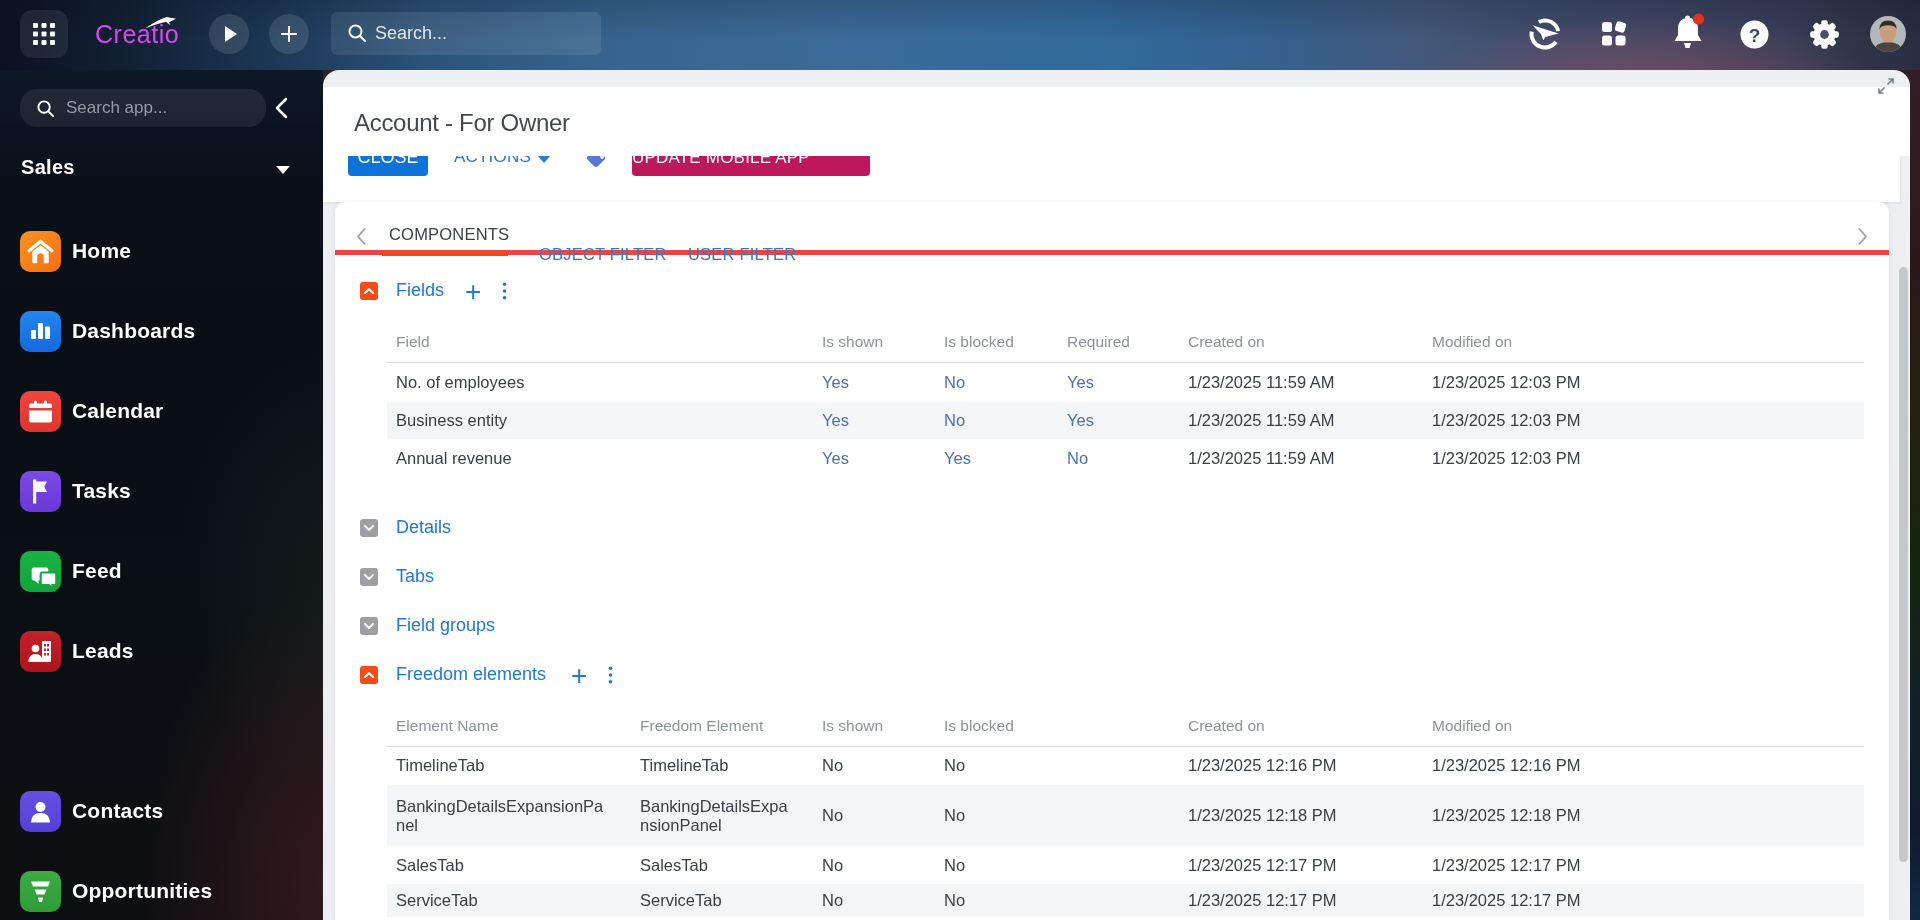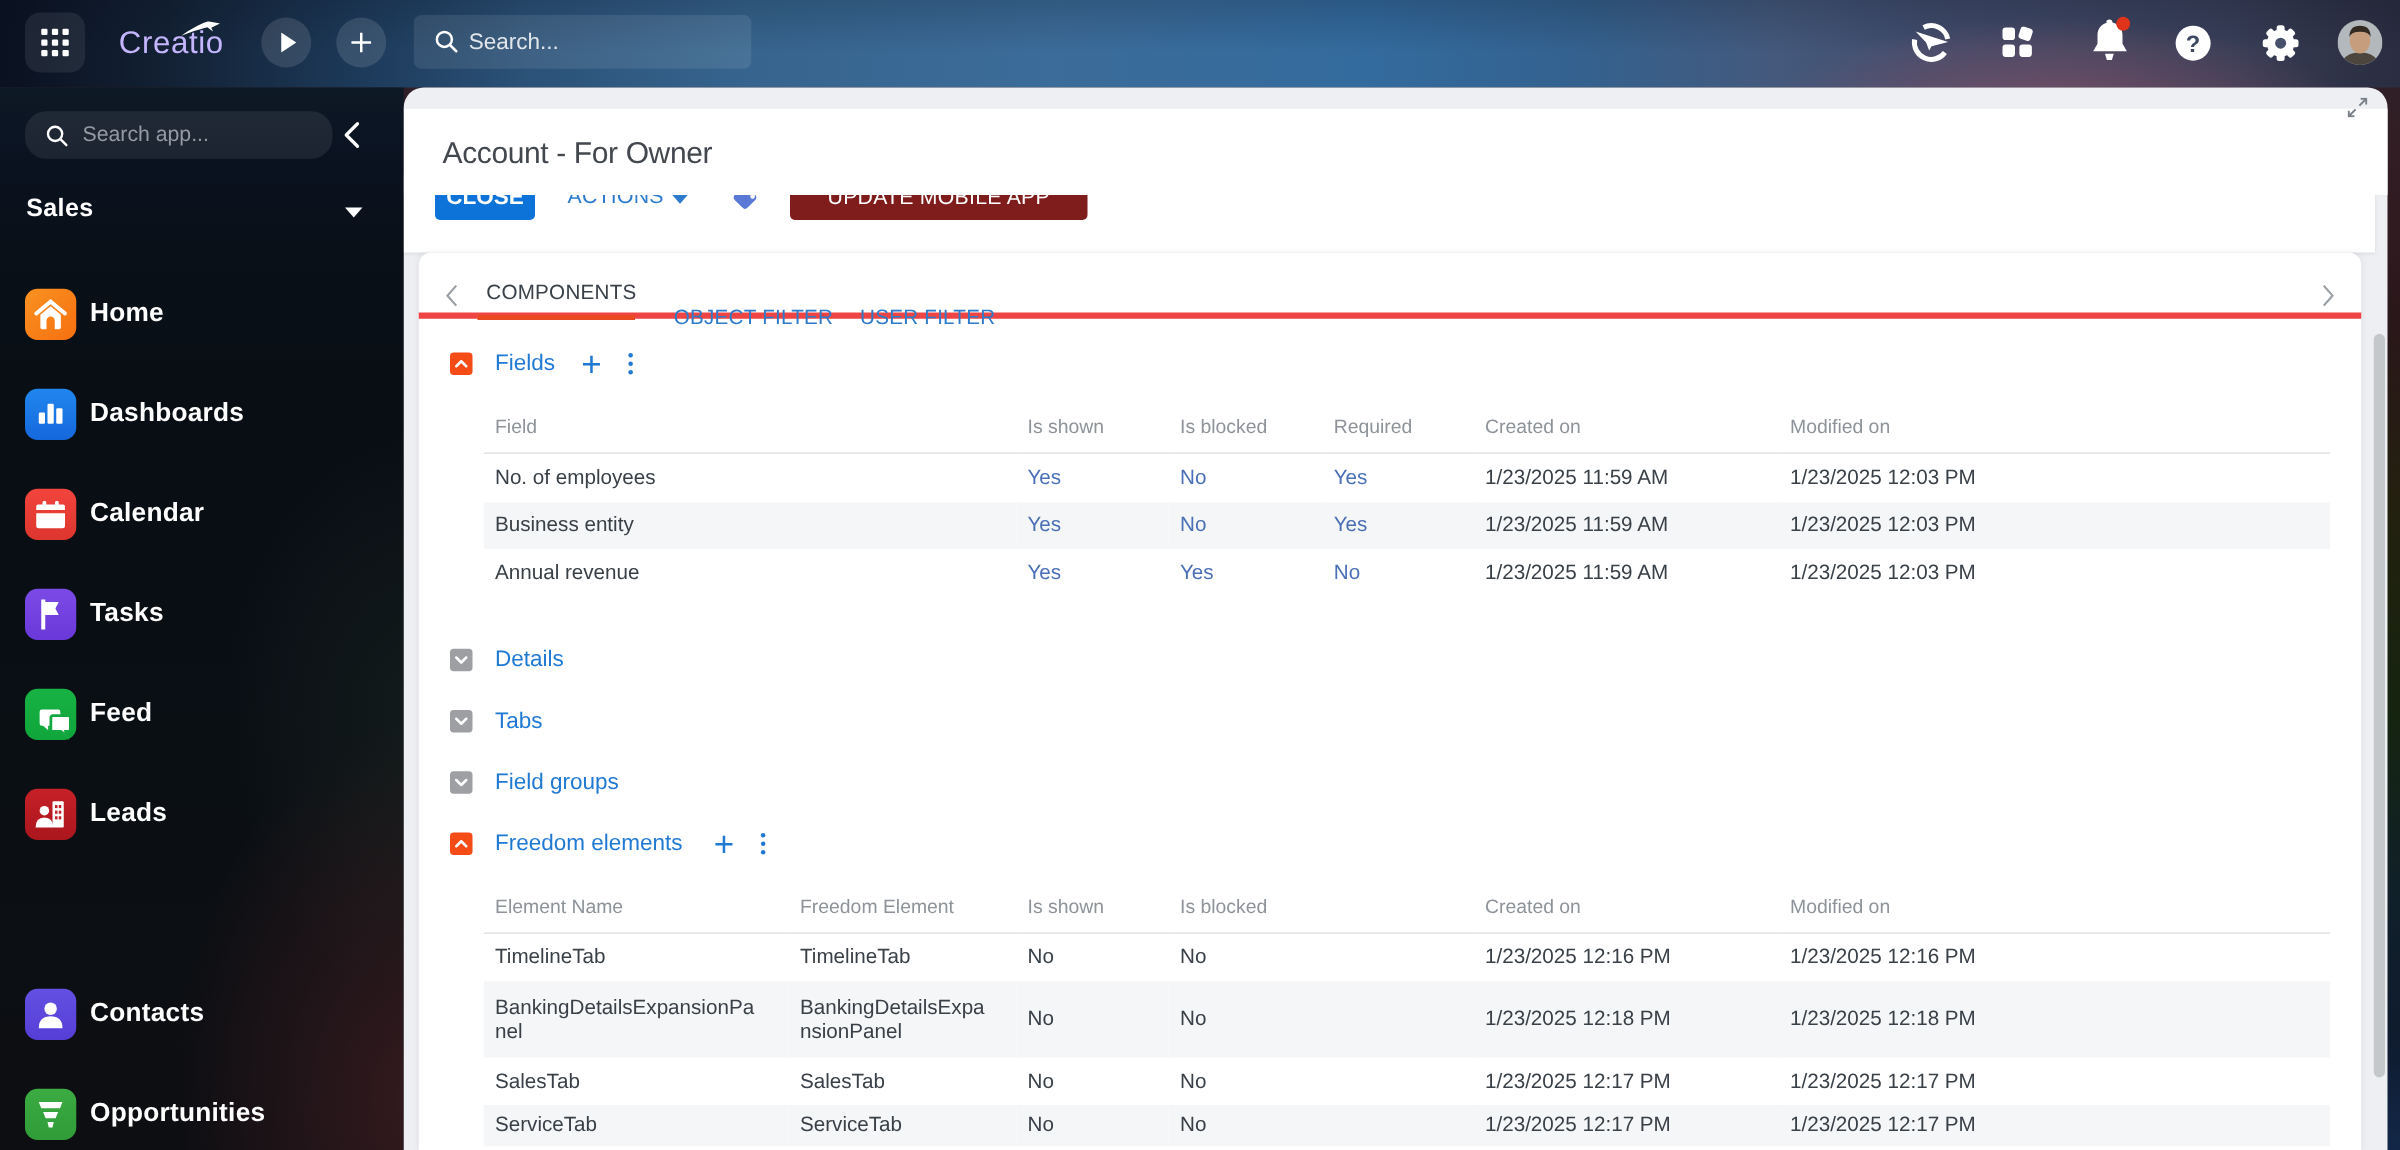--- a/index.html
+++ b/index.html
@@ -20,21 +20,21 @@
   background:
     radial-gradient(280px 430px at 335px 810px, rgba(125,48,52,.35), rgba(125,48,52,0) 70%),
     radial-gradient(220px 330px at 335px 500px, rgba(70,100,70,.14), rgba(0,0,0,0) 70%),
     linear-gradient(180deg, #0e1926 0%, #0a1220 7%, #091018 15%, #090e14 32%, #0a0f14 60%, #0c0f13 80%, #0d0e12 100%);
 }
 
 
 #topbar { position:absolute; left:0; top:0; width:1920px; height:70px; color:#fff; }
 .tb-grid { position:absolute; left:20px; top:10px; width:48px; height:48px; border-radius:12px; background:rgba(255,255,255,.08); }
 .tb-grid svg { position:absolute; left:12px; top:12px; }
-.logo { position:absolute; left:95px; top:20px; font-size:25px; font-weight:500; letter-spacing:.5px; color:#c4b5fd; }
+.logo { position:absolute; left:95px; top:20px; font-size:25px; font-weight:500; letter-spacing:.5px; color:#d946ef; }
 .swoosh { position:absolute; left:145px; top:17px; }
 .tb-circle { position:absolute; top:14px; width:40px; height:40px; border-radius:50%; background:rgba(255,255,255,.12); }
 .tb-search { position:absolute; left:331px; top:12px; width:270px; height:43px; border-radius:6px; background:rgba(255,255,255,.09); }
 .tb-search .ph { position:absolute; left:44px; top:11px; font-size:18px; color:rgba(255,255,255,.85); }
 .tb-ico { position:absolute; top:17px; }
 
 
 #sidebar { position:absolute; left:0; top:70px; width:323px; height:850px; color:#fff; }
 .sb-search { position:absolute; left:20px; top:19px; width:246px; height:38px; border-radius:17px; background:rgba(255,255,255,.08); }
 .sb-search .ph { position:absolute; left:46px; top:9px; font-size:17px; color:#949ba3; }
@@ -43,24 +43,24 @@
 .sb-caret { position:absolute; left:276px; top:96px; width:0; height:0; border-left:7px solid transparent; border-right:7px solid transparent; border-top:8px solid #fff; }
 .mi { position:absolute; left:20px; width:290px; height:41px; }
 .mi .ibox { position:absolute; left:0; top:0; width:41px; height:41px; border-radius:10px; }
 .mi .lbl { position:absolute; left:52px; top:8px; font-size:21px; font-weight:600; letter-spacing:.2px; color:#fff; }
 
 
 #main { position:absolute; left:323px; top:70px; width:1587px; height:850px; background:#edeff2; border-radius:16px 16px 0 0; overflow:hidden; }
 #titlebar { position:absolute; left:0; top:17px; width:1870px; height:69px; background:#fff; }
 #titlebar .title { position:absolute; left:31px; top:22px; font-size:24px; letter-spacing:-0.3px; color:#43484e; }
 #btnrow { position:absolute; left:0; top:0; width:1577px; height:63px; background:#fff; box-shadow:0 1px 3px rgba(60,70,80,.10); }
-.btn-close { position:absolute; left:25px; top:0px; width:80px; height:37px; background:#0d73d9; color:#fff; border-radius:4px; font-size:18px; text-align:center; line-height:37px;font-weight:bold; }
+.btn-close { position:absolute; left:25px; top:0px; width:80px; height:37px; background:#0d73d9; color:#fff; border-radius:4px; font-size:18px; text-align:center; line-height:37px; }
 .actions { position:absolute; left:131px; top:8px; font-size:17px; color:#2e7bce; letter-spacing:.2px;text-align:center; }
 .act-caret { position:absolute; left:214px; top:16px; width:0; height:0; border-left:7px solid transparent; border-right:7px solid transparent; border-top:8px solid #2e7bce; }
-.btn-green { position:absolute; left:309px; top:0px; width:238px; height:37px; background:#7f1d1d; color:#fff; border-radius:4px; font-size:17px; text-align:center; line-height:37px; letter-spacing:.2px; }
+.btn-green { position:absolute; left:309px; top:0px; width:238px; height:37px; background:#be185d; color:#fff; border-radius:4px; font-size:17px; line-height:37px; letter-spacing:.2px; }
 .expand { position:absolute; left:1555px; top:8px; }
 
 #scrollwrap { position:absolute; left:0; top:69px; width:1587px; height:781px; }
 #tabcard { position:absolute; left:12px; top:63px; width:1554px; height:718px; background:#fff; border-radius:10px 10px 0 0; box-shadow:0 0 5px rgba(60,70,80,.08); }
 
 
 #tabbar { position:absolute; left:0; top:0; width:1554px; height:53px; border-bottom:5px solid #ef4444; }
 .tab { position:absolute; top:23px; font-size:16.5px; letter-spacing:.2px; }
 .tab.active { color:#3a4148; }
 .tab.blue { color:#2e7bc9;margin-top:20px; }

